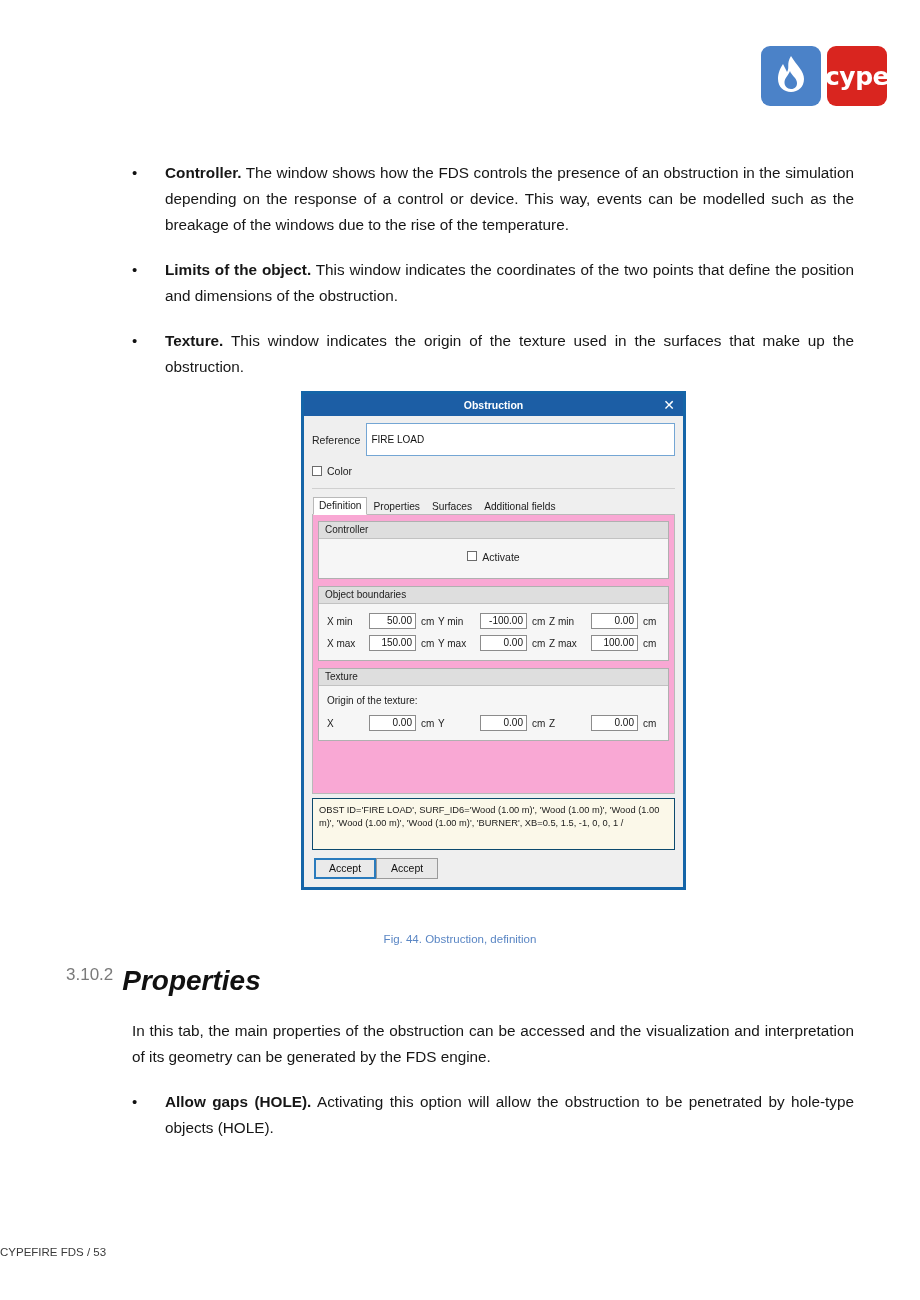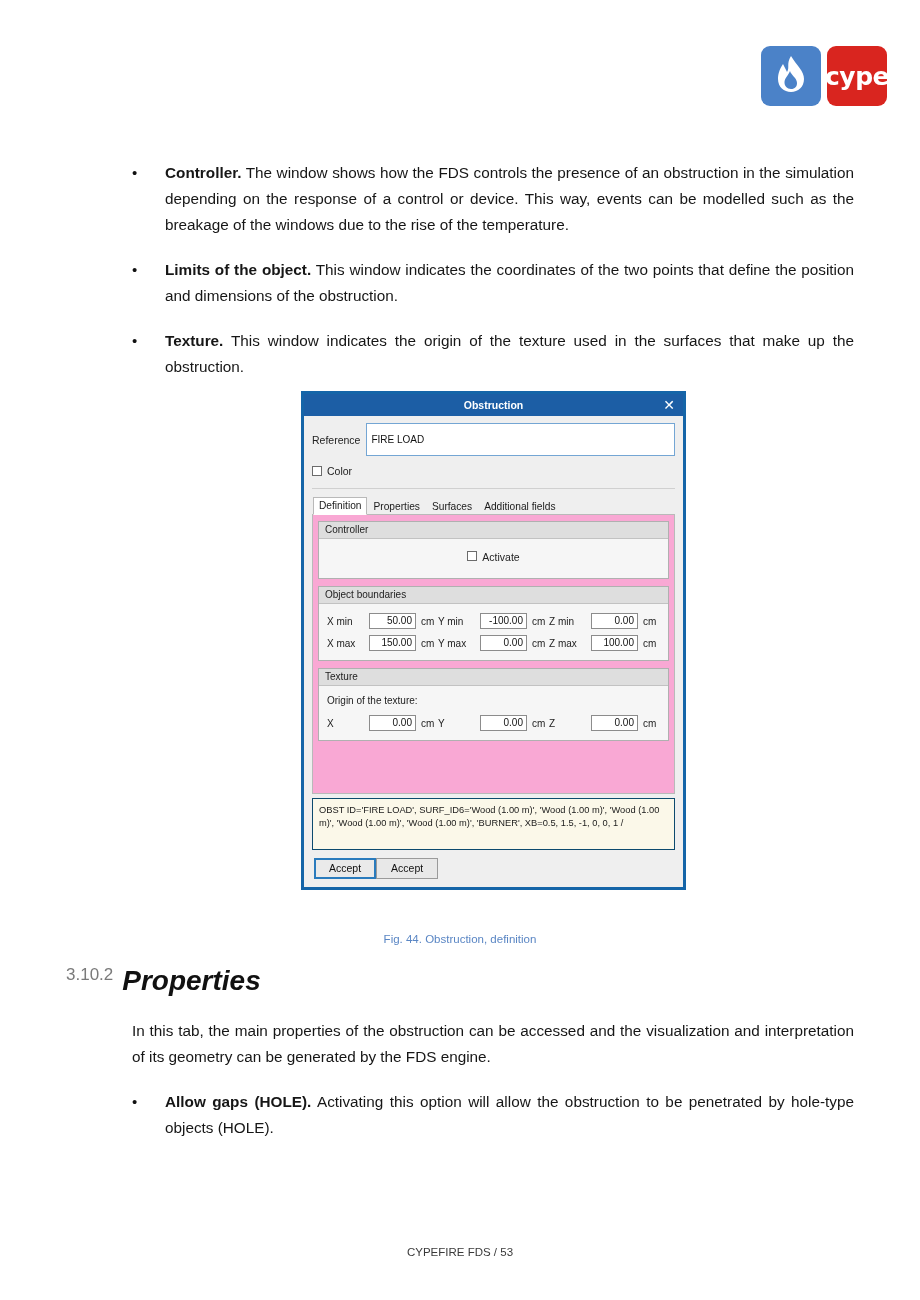--- a/index.html
+++ b/index.html
@@ -324,21 +324,20 @@
     top: 1018px;
     width: 722px;
   }
 
   
   .footer {
     position: absolute;
     left: 0;
     top: 1246px;
     width: 920px;
-    text-align: center;
     font-size: 11.5px;
     color: #3a3a3a;
   }
 </style>
 </head>
 <body>
 
 <div class="logo-wrap">
   <div class="logo-tile logo-flame">
     <span>

